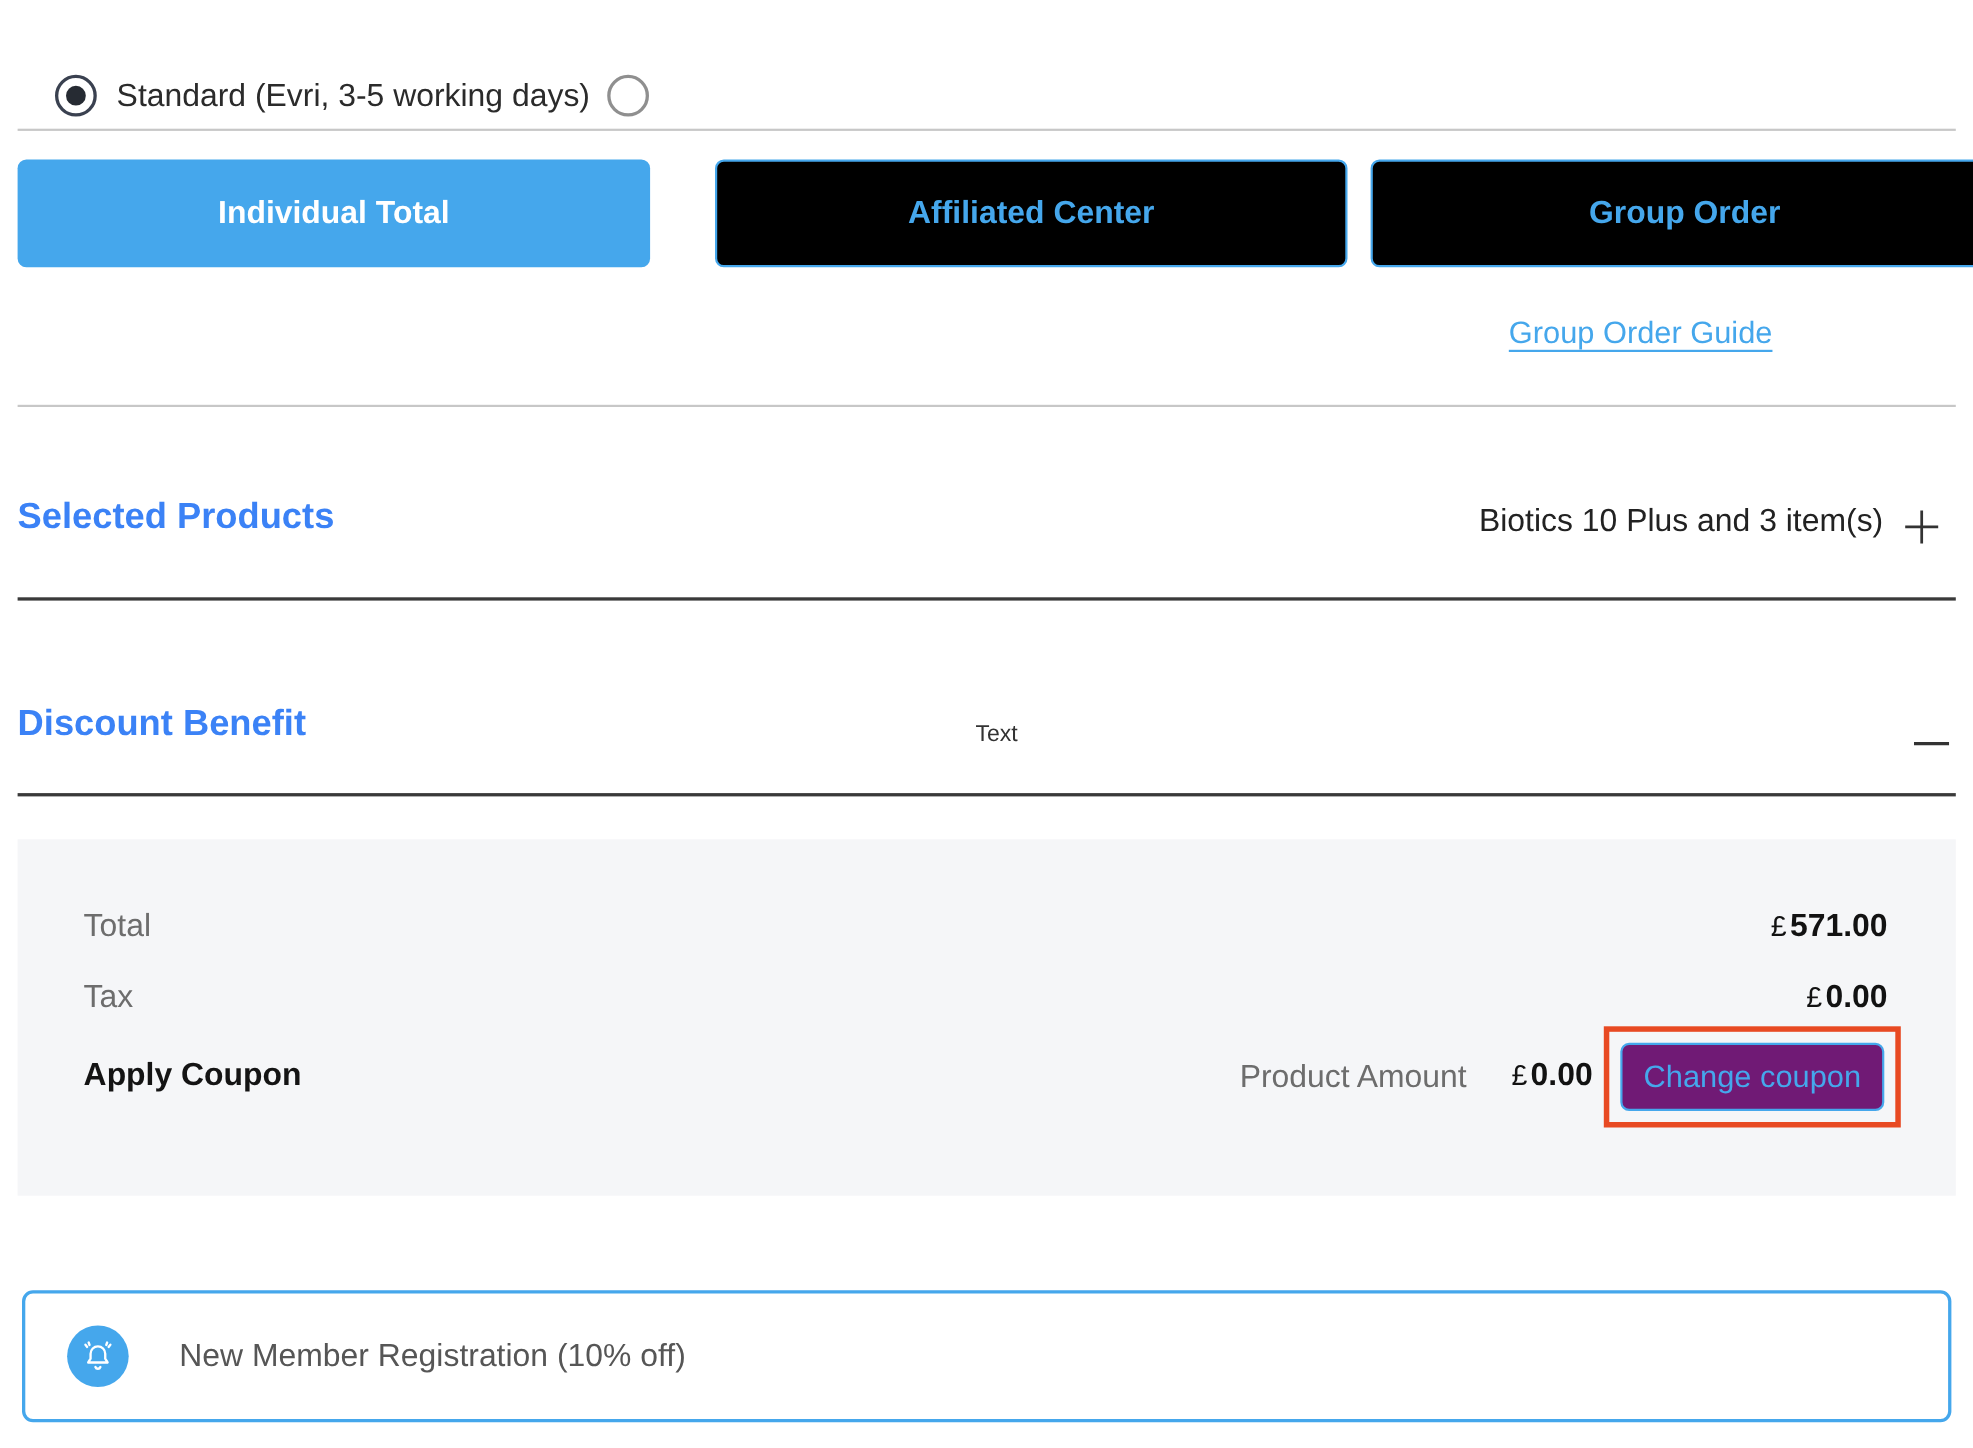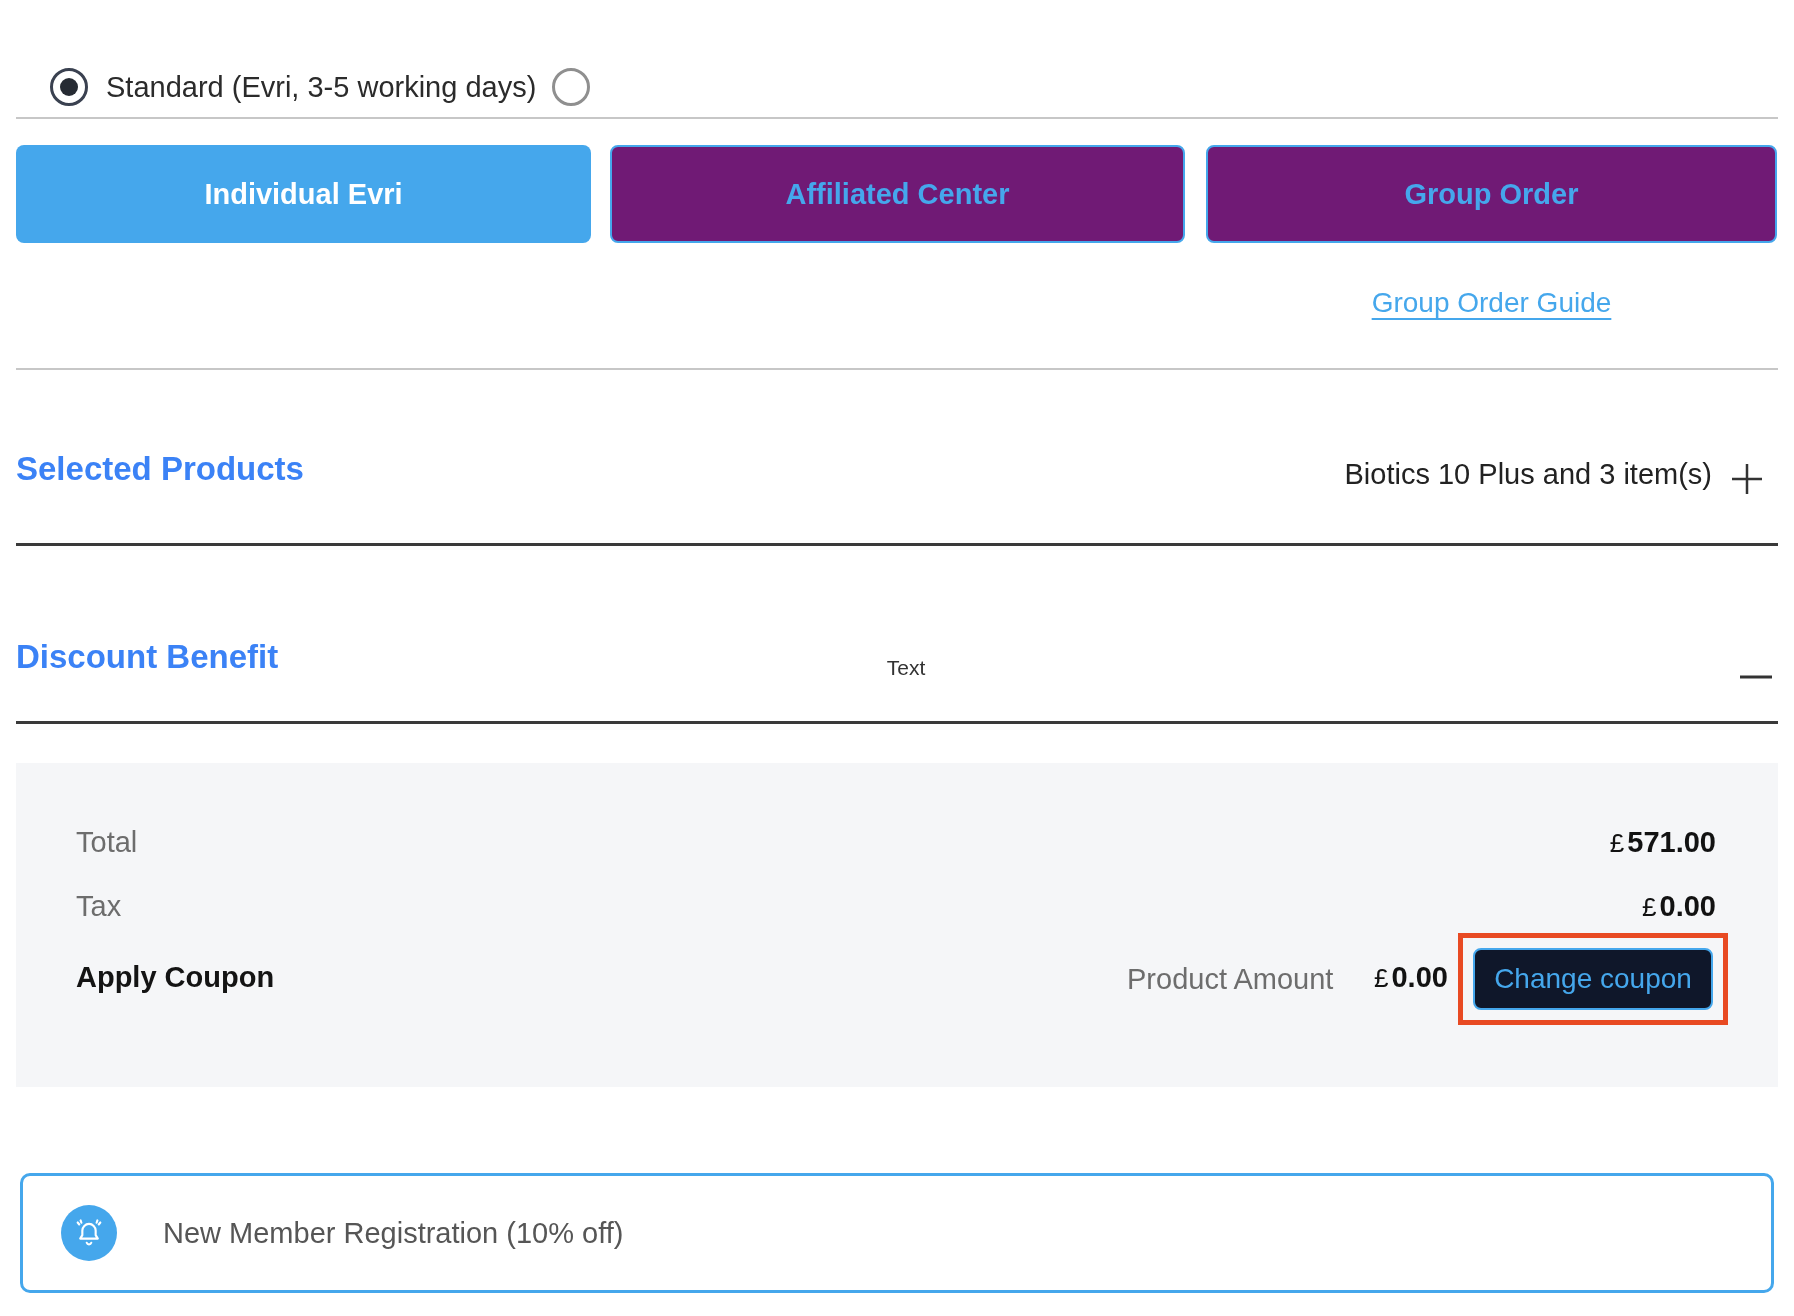--- a/index.html
+++ b/index.html
@@ -16,21 +16,21 @@
   .radio-opt .lbl { font-size: 29px; color: #757575; white-space: nowrap; }
   .radio-opt.selected .lbl { color: #2b2b2b; }
 
   
   .divider { position: absolute; left: 16px; width: 1762px; height: 2px; background: #c7c7c7; }
   .divider.dark { height: 3px; background: #3a3a3a; }
 
   
   .tab { position: absolute; top: 145px; height: 98px; border-radius: 8px; display: flex; align-items: center; justify-content: center; font-size: 29px; font-weight: 600; cursor: pointer; }
   .tab.active { background: #45a7ec; color: #fff; border: none; }
-  .tab.inactive { background: #701a75; color: #45a7ec; border: 2px solid #45a7ec; }
+  .tab.inactive { background: #000000; color: #45a7ec; border: 2px solid #45a7ec; margin-left: 40px; }
   .tab1 { left: 16px;  width: 575px; }
   .tab2 { left: 610px; width: 575px; }
   .tab3 { left: 1206px; width: 571px; }
 
   .guide-link { position: absolute; left: 1206px; top: 287px; width: 571px; text-align: center; font-size: 28px; color: #45a7ec; text-decoration: underline; text-underline-offset: 6px; cursor: pointer; }
 
   .section-title { position: absolute; left: 16px; font-size: 33px; font-weight: 600; color: #3b82f6; white-space: nowrap; }
   .title-products { top: 450px; }
   .title-discount { top: 638px; }
 
@@ -46,21 +46,21 @@
   .srow-value { position: absolute; right: 62px; font-size: 29px; font-weight: 700; color: #121212; white-space: nowrap; }
   .srow-value .cur { font-weight: 400; font-size: 26px; margin-right: 3px; }
   .row-total .srow-label, .row-total .srow-value { top: 63px; }
   .row-tax .srow-label,   .row-tax .srow-value   { top: 127px; }
   .apply-label { position: absolute; left: 60px; top: 198px; font-size: 29px; font-weight: 600; color: #141414; white-space: nowrap; }
   .product-amount-label { position: absolute; left: 1111px; top: 200px; font-size: 29px; color: #6d6d6d; white-space: nowrap; }
   .product-amount-value { position: absolute; left: 1358px; top: 198px; font-size: 29px; font-weight: 700; color: #121212; white-space: nowrap; }
   .product-amount-value .cur { font-weight: 400; font-size: 26px; margin-right: 3px; }
 
   .coupon-highlight { position: absolute; left: 1442px; top: 170px; border: 5px solid #e84a23; padding: 10px; background: transparent; }
-  .change-coupon-btn { width: 240px; height: 62px; background: #0f172a; border: 2px solid #45a7ec; border-radius: 8px; color: #45a7ec; font-size: 28px; display: flex; align-items: center; justify-content: center; cursor: pointer; white-space: nowrap; }
+  .change-coupon-btn { width: 240px; height: 62px; background: #701a75; border: 2px solid #45a7ec; border-radius: 8px; color: #45a7ec; font-size: 28px; display: flex; align-items: center; justify-content: center; cursor: pointer; white-space: nowrap; }
 
   
   .notify-bar { position: absolute; left: 20px; top: 1173px; width: 1754px; height: 120px; border: 3px solid #45a7ec; border-radius: 10px; background: #fff; cursor: pointer; }
   .bell-circle { position: absolute; left: 38px; top: 50%; transform: translateY(-50%); width: 56px; height: 56px; background: #45a7ec; border-radius: 50%; display: flex; align-items: center; justify-content: center; }
   .notify-text { position: absolute; left: 140px; top: 50%; transform: translateY(-50%); font-size: 29px; color: #565656; white-space: nowrap; }
 </style>
 </head>
 <body>
 
 <div class="page">
@@ -70,21 +70,21 @@
       <span class="radio-circle"></span>
       <span class="lbl">Standard (Evri, 3-5 working days)</span>
     </div>
     <div class="radio-opt">
       <span class="radio-circle"></span>
     </div>
   </div>
 
   <div class="divider" style="top:117px;"></div>
 
-  <div class="tab tab1 active">Individual Evri</div>
+  <div class="tab tab1 active">Individual Total</div>
   <div class="tab tab2 inactive">Affiliated Center</div>
   <div class="tab tab3 inactive">Group Order</div>
 
   <div class="guide-link">Group Order Guide</div>
 
   <div class="divider" style="top:368px;"></div>
 
   <div class="section-title title-products">Selected Products</div>
   <div class="products-summary">Biotics 10 Plus and 3 item(s)</div>
   <div class="plus-wrap">

